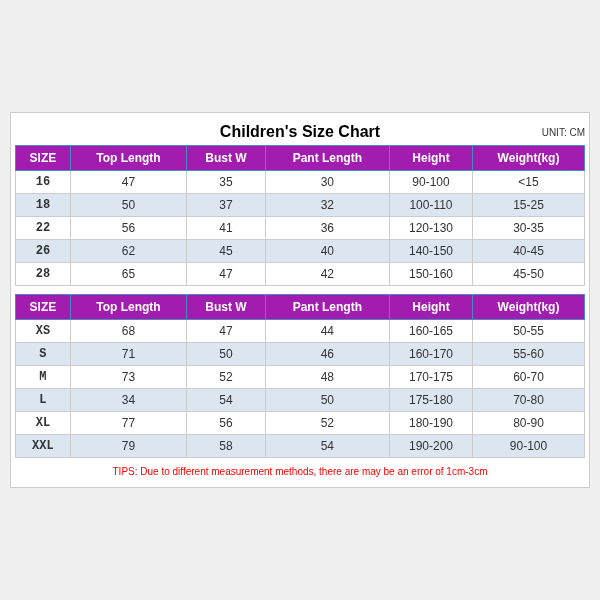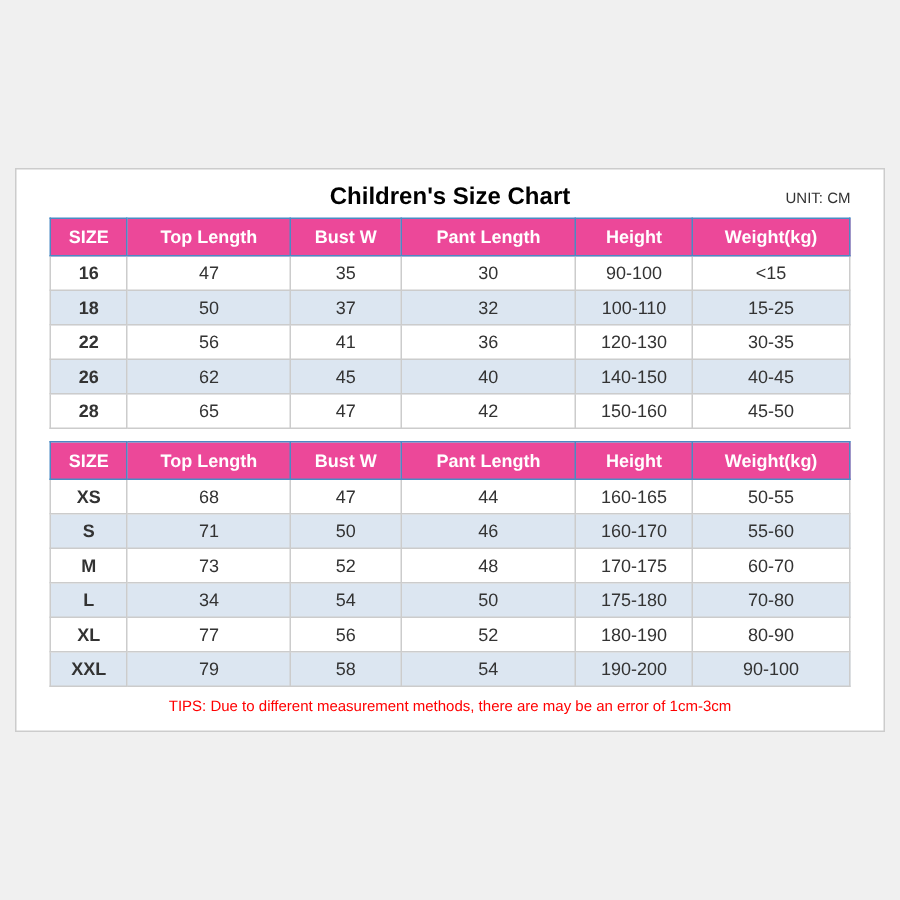--- a/index.html
+++ b/index.html
@@ -10,21 +10,21 @@
       justify-content: center;
       align-items: center;
       width: 600px;
       height: 600px;
       overflow: hidden;
     }
     .container {
       background: #fff;
       border: 1px solid #ccc;
       width: 580px;
-      padding: 10px 22px;
+      padding: 10px 4px;
     }
     .section-title-row {
       display: flex;
       align-items: center;
       justify-content: center;
       position: relative;
       margin-bottom: 4px;
     }
     .section-title {
       font-size: 16px;
@@ -38,41 +38,42 @@
       color: #333;
       text-align: right;
     }
     table {
       width: 100%;
       border-collapse: collapse;
       margin-bottom: 8px;
       font-size: 12px;
     }
     table th {
-      background: #ec4899;
+      background: #a21caf;
       color: #fff;
       padding: 5px 3px;
       text-align: center;
       border: 1px solid #4a8ac4;
       font-weight: bold;
     }
     table td {
       padding: 4px 3px;
       text-align: center;
       border: 1px solid #ccc;
       color: #333;
     }
     table tbody tr:nth-child(odd) {
       background: #fff;
     }
     table tbody tr:nth-child(even) {
       background: #dce6f1;
     }
     table td:first-child {
       font-weight: bold;
+      font-family: Liberation Mono, monospace;
     }
     .tips {
       font-size: 10px;
       color: red;
       text-align: center;
       margin-top: 4px;
     }
     .section-gap {
       margin-top: 8px;
     }

